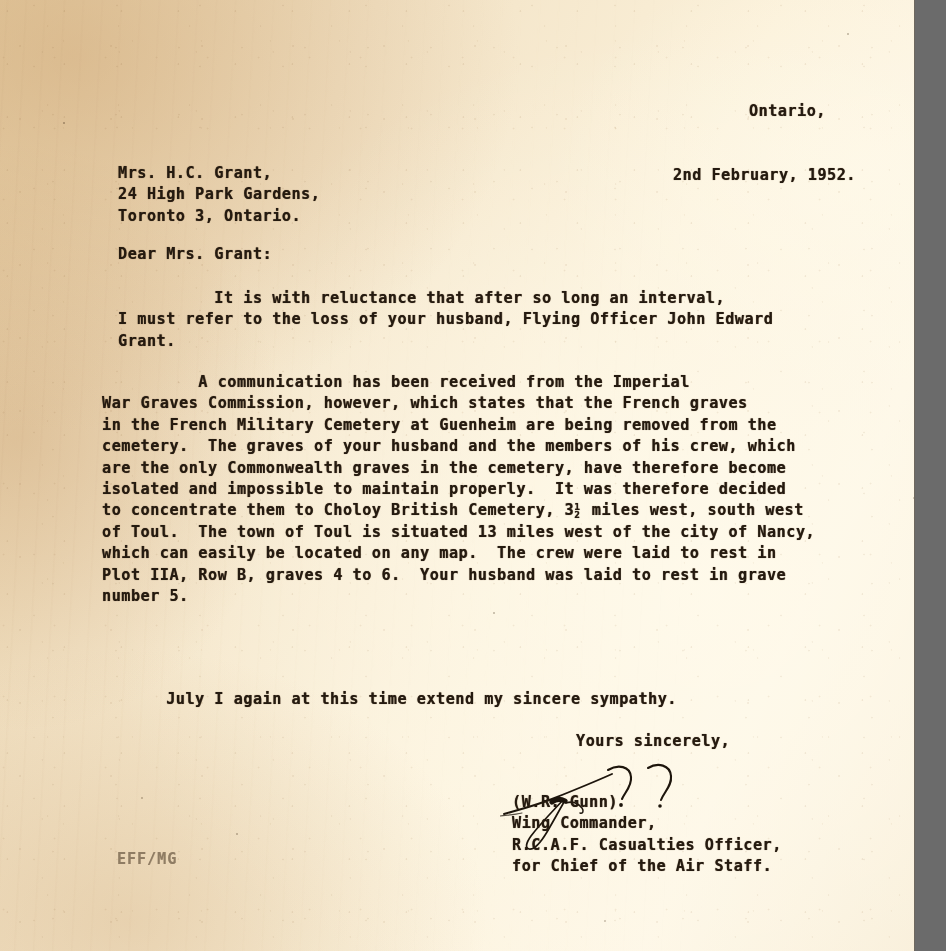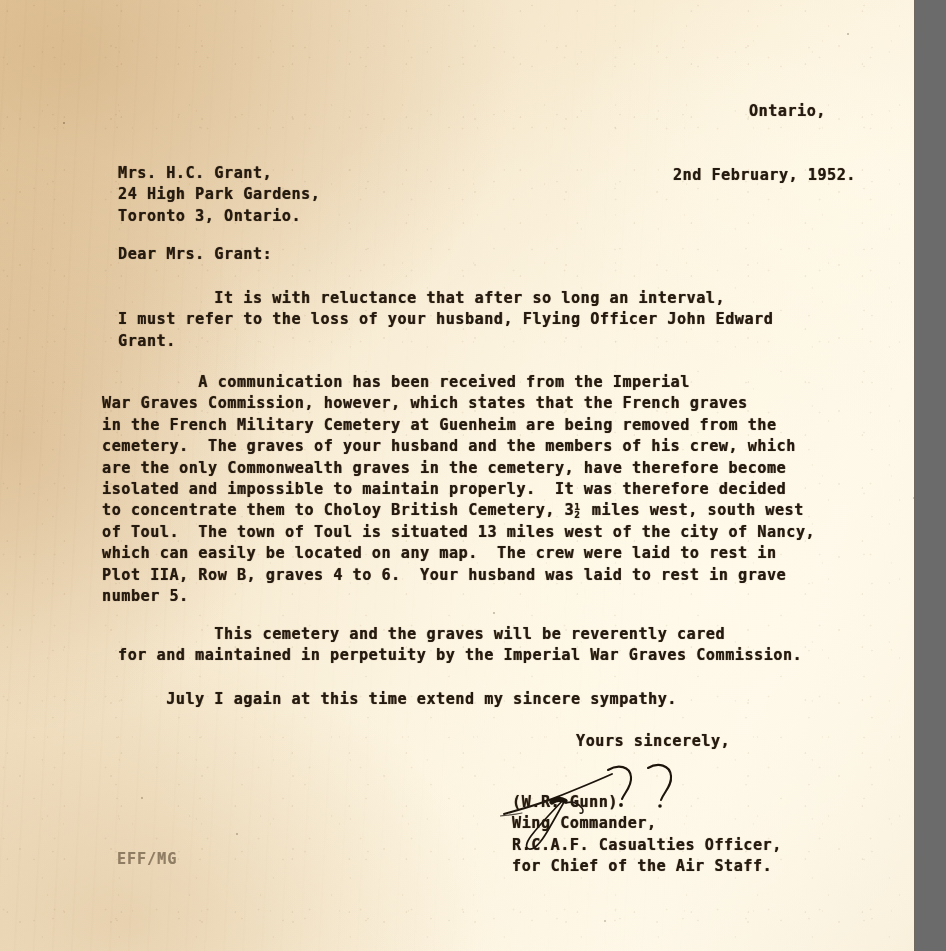--- a/index.html
+++ b/index.html
@@ -167,22 +167,20 @@
 <span>in the French Military Cemetery at Guenheim are being removed from the</span>
 <span>cemetery.  The graves of your husband and the members of his crew, which</span>
 <span>are the only Commonwealth graves in the cemetery, have therefore become</span>
 <span>isolated and impossible to maintain properly.  It was therefore decided</span>
 <span>to concentrate them to Choloy British Cemetery, 3</span><span class="frac"><span class="num">1</span><span class="den">2</span></span><span> miles west, south west</span>
 <span>of Toul.  The town of Toul is situated 13 miles west of the city of Nancy,</span>
 <span>which can easily be located on any map.  The crew were laid to rest in</span>
 <span>Plot IIA, Row B, graves 4 to 6.  Your husband was laid to rest in grave</span>
 <span>number 5.</span></div>
 
-  <div class="typed" id="para-3"><span>          This cemetery and the graves will be reverently cared</span>
-<span>for and maintained in perpetuity by the Imperial War Graves Commission.</span></div>
 
   <div class="typed" id="para-4"><span>     July I again at this time extend my sincere sympathy.</span></div>
 
   <div class="typed" id="closing">Yours sincerely,</div>
 
   <svg id="signature-mark" viewBox="0 0 230 100">
 
     <path d="M4,56 C18,52 34,48 52,41 C72,33 92,25 112,16" stroke-width="1.9"></path>
 
     <path d="M52,44 C56,41 61,41 65,43" stroke-width="5.2" stroke-linecap="round"></path>

